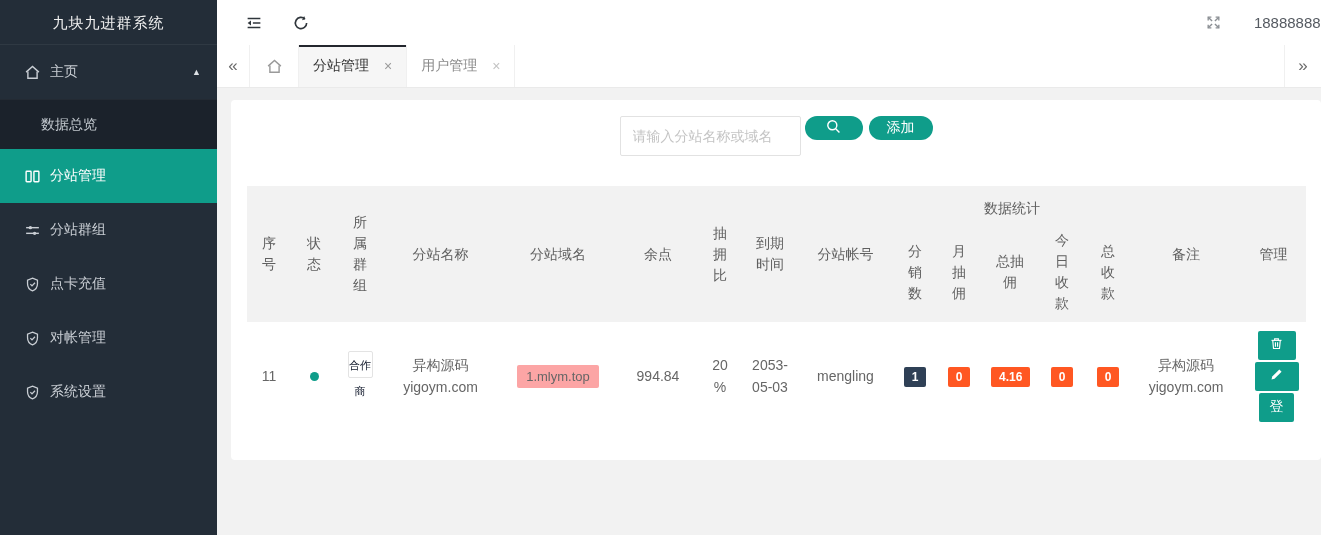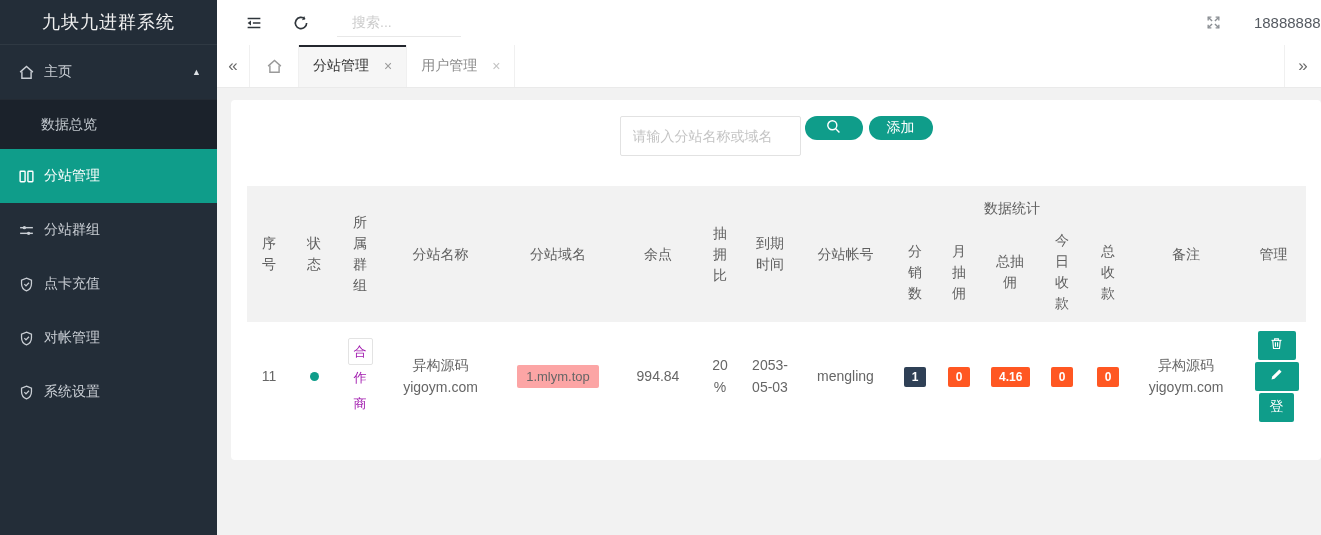--- a/index.html
+++ b/index.html
@@ -1,22 +1,22 @@
 <!DOCTYPE html>
 <html><head>
 <meta charset="utf-8">
 <style>
   * { margin:0; padding:0; box-sizing:border-box; }
   html,body { width:1321px; height:535px; overflow:hidden; }
   body { font-family:"Liberation Sans","DejaVu Sans",sans-serif; background:#f2f2f2; position:relative; font-size:14px; }
 
   
   .sidebar { position:absolute; left:0; top:0; bottom:0; width:217px; background:#232d38; z-index:5; }
-  .logo { height:45px; line-height:45px; text-align:center; color:#f0f0f0; font-size:18px; letter-spacing:1px; border-bottom:1px solid rgba(255,255,255,.06); }
-  .menu-item { height:54px; display:flex; align-items:center; padding:0 16px 0 18px; color:#c9ced4; cursor:pointer; }
+  .logo { height:45px; line-height:45px; text-align:center; color:#f0f0f0; font-size:15px; letter-spacing:1px; border-bottom:1px solid rgba(255,255,255,.06); }
+  .menu-item { height:54px; display:flex; align-items:center; padding:0 16px 0 24px; color:#c9ced4; cursor:pointer; }
   .menu-item .mi-icon { width:17px; height:17px; margin-right:9px; display:flex; align-items:center; justify-content:center; }
   .menu-item .mi-icon svg { width:17px; height:17px; }
   .menu-item.sub { height:50px; background:#1b222b; padding-left:41px; color:#c3c9cf; border-top:1px solid rgba(255,255,255,.04); }
   .menu-item.active { background:#0f9d8a; color:#ffffff; }
   .mi-arrow { margin-left:auto; font-size:9px; color:#dde1e5; }
 
   
   .main { margin-left:217px; height:100%; display:flex; flex-direction:column; }
 
   .topbar { height:45px; background:#fff; display:flex; align-items:center; flex:none; }
@@ -50,21 +50,21 @@
   .btn-search svg { width:19px; height:19px; }
   .btn-add { width:64px; margin-left:6px; font-size:14px; }
 
   
   table { border-collapse:collapse; table-layout:fixed; width:1059px; }
   thead th { background:#f2f2f2; color:#5f5f5f; font-weight:400; font-size:14px; padding:8px 10px; line-height:21px; vertical-align:middle; text-align:center; }
   thead tr.group-row th.group-head { height:36px; padding:12px 10px 2px; vertical-align:top; }
   tbody td { padding:10px; font-size:14px; color:#666; text-align:center; vertical-align:middle; line-height:22px; height:108px; background:#fff; }
 
   .status-dot { display:inline-block; width:9px; height:9px; border-radius:50%; background:#0f9d8a; }
-  .group-tag { display:inline-block; width:25px; height:27px; line-height:26px; border:1px solid #e3e3e3; border-radius:2px; font-size:13px; color:#a21caf; word-break:break-all; background:#fff;font-family:Liberation Serif, serif; }
+  .group-tag { display:inline-block; width:25px; height:27px; line-height:26px; border:1px solid #e3e3e3; border-radius:2px; font-size:11px; color:#0f172a; word-break:break-all; background:#fff;font-family:Liberation Serif, serif; }
   .domain-tag { display:inline-block; background:#fca5a5; color:#666; border-radius:2px; padding:4px 9px; font-size:13px; line-height:15px; }
   .badge { display:inline-block; min-width:12px; padding:3px 8px; border-radius:2px; color:#fff; font-size:12px; font-weight:700; line-height:14px; }
   .badge-navy { background:#2f4056; }
   .badge-orange { background:#ff5722; }
 
   td.actions { padding:0 0 0 6px; }
   .action-col { display:flex; flex-direction:column; align-items:center; }
   .action-btn { width:38px; height:29px; background:#0f9d8a; border:none; border-radius:2px; color:#fff; display:flex; align-items:center; justify-content:center; margin:1px 0; font-size:14px; cursor:pointer; font-family:inherit; }
   .action-btn svg { width:15px; height:15px; }
   .action-btn.edit { width:44px; }
@@ -156,21 +156,20 @@
           <line x1="3.5" y1="18" x2="20.5" y2="18"></line>
           <path d="M8 8.6 L3.5 12 L8 15.4 Z" fill="currentColor" stroke="none"></path>
         </svg>
     </span>
     <span class="tb-btn">
       <svg viewBox="0 0 24 24" fill="none" stroke="currentColor" stroke-width="2.2">
           <path d="M19.5 12 A7.5 7.5 0 1 1 17.2 6.6"></path>
           <path d="M16.2 2.6 L17.7 7 L13.3 8.2 Z" fill="currentColor" stroke="none"></path>
         </svg>
     </span>
-    <input class="search-mini" type="text" placeholder="搜索..." style="">
     <div class="topbar-right">
       <span class="fs-btn">
         <svg viewBox="0 0 24 24" fill="none" stroke="currentColor" stroke-width="1.9">
             <path d="M10 10 L4.5 4.5"></path>
             <path d="M4.5 9 V4.5 H9"></path>
             <path d="M14 10 L19.5 4.5"></path>
             <path d="M15 4.5 H19.5 V9"></path>
             <path d="M10 14 L4.5 19.5"></path>
             <path d="M4.5 15 V19.5 H9"></path>
             <path d="M14 14 L19.5 19.5"></path>

